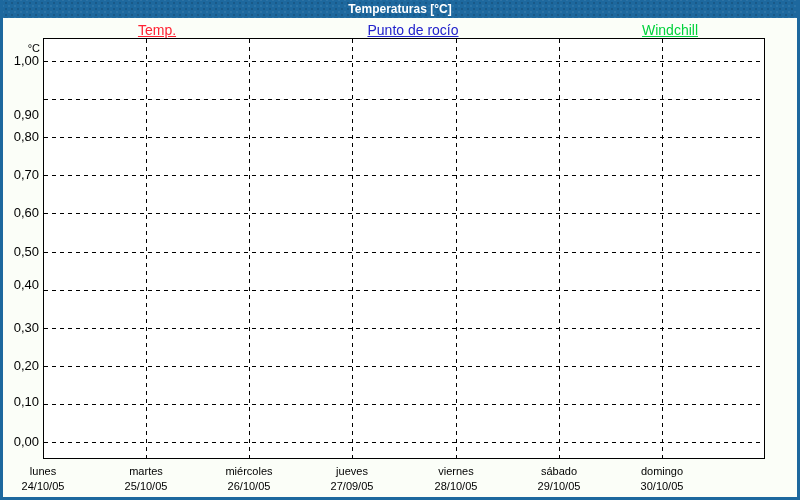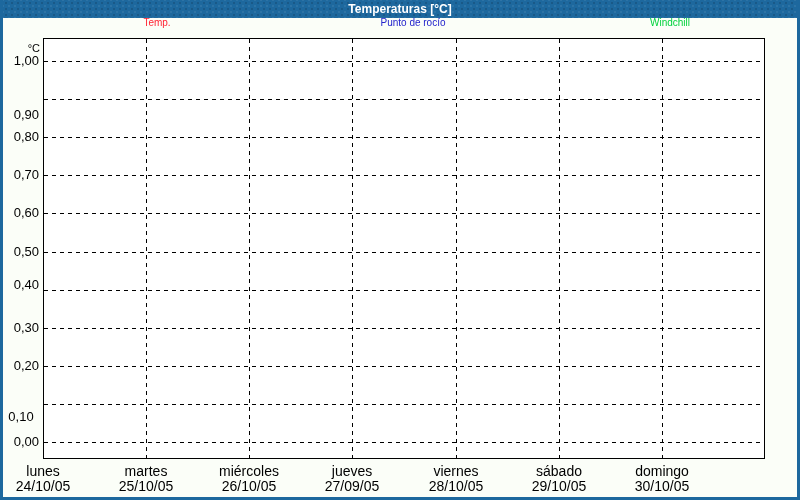--- a/index.html
+++ b/index.html
@@ -23,23 +23,23 @@
       radial-gradient(rgba(255,255,255,0.07) 1px, transparent 1.2px);
     background-size:6px 6px, 6px 6px;
     background-position:0 0, 3px 3px;
     display:flex; justify-content:center;
   }
   .titlebar .title {
     color:#ffffff; font-size:12px; font-weight:bold; line-height:18px;
   }
 
   .legend-item {
-    position:absolute; top:16px; height:13px;
+    position:absolute; top:24px; height:13px;
     transform:translateX(-50%);
-    font-size:10px; line-height:13px; white-space:nowrap;
+    font-size:14px; line-height:13px; white-space:nowrap;text-decoration:underline;
   }
 
   .unit-label {
     position:absolute; left:0; top:42px; width:37px;
     text-align:right; font-size:11px; color:#000;
   }
 
   .plot {
     position:absolute; left:40px; top:38px; width:722px; height:421px;
     background:#ffffff;
@@ -57,21 +57,21 @@
     background:repeating-linear-gradient(to bottom, #000 0, #000 4px, transparent 4px, transparent 8px);
   }
 
   .ytick {
     position:absolute; left:0; width:36px;
     text-align:right; font-size:13px; line-height:13px; color:#000;
   }
 
   .xday, .xdate {
     position:absolute; transform:translateX(-50%);
-    font-size:14px; line-height:13px; color:#000; white-space:nowrap;
+    font-size:11px; line-height:13px; color:#000; white-space:nowrap;
     text-align:center;
   }
   .xday  { top:465px; }
   .xdate { top:480px; }
 </style>
 </head>
 <body>
 
 <div class="window">
 
@@ -110,21 +110,21 @@
   <div id="yticks">
       <div class="ytick" style="top: 54px;">1,00</div>
       <div class="ytick" style="top: 108px;">0,90</div>
       <div class="ytick" style="top: 130px;">0,80</div>
       <div class="ytick" style="top: 168px;">0,70</div>
       <div class="ytick" style="top: 206px;">0,60</div>
       <div class="ytick" style="top: 245px;">0,50</div>
       <div class="ytick" style="top: 278px;">0,40</div>
       <div class="ytick" style="top: 321px;">0,30</div>
       <div class="ytick" style="top: 359px;">0,20</div>
-      <div class="ytick" style="top: 410px; text-align: center;">0,10</div>
+      <div class="ytick" style="top: 395px;">0,10</div>
       <div class="ytick" style="top: 435px;">0,00</div>
     </div>
   <div id="xticks">
       <div class="xday" style="left: 40px;">lunes</div>
       <div class="xdate" style="left: 40px;">24/10/05</div>
       <div class="xday" style="left: 143px;">martes</div>
       <div class="xdate" style="left: 143px;">25/10/05</div>
       <div class="xday" style="left: 246px;">miércoles</div>
       <div class="xdate" style="left: 246px;">26/10/05</div>
       <div class="xday" style="left: 349px;">jueves</div>

